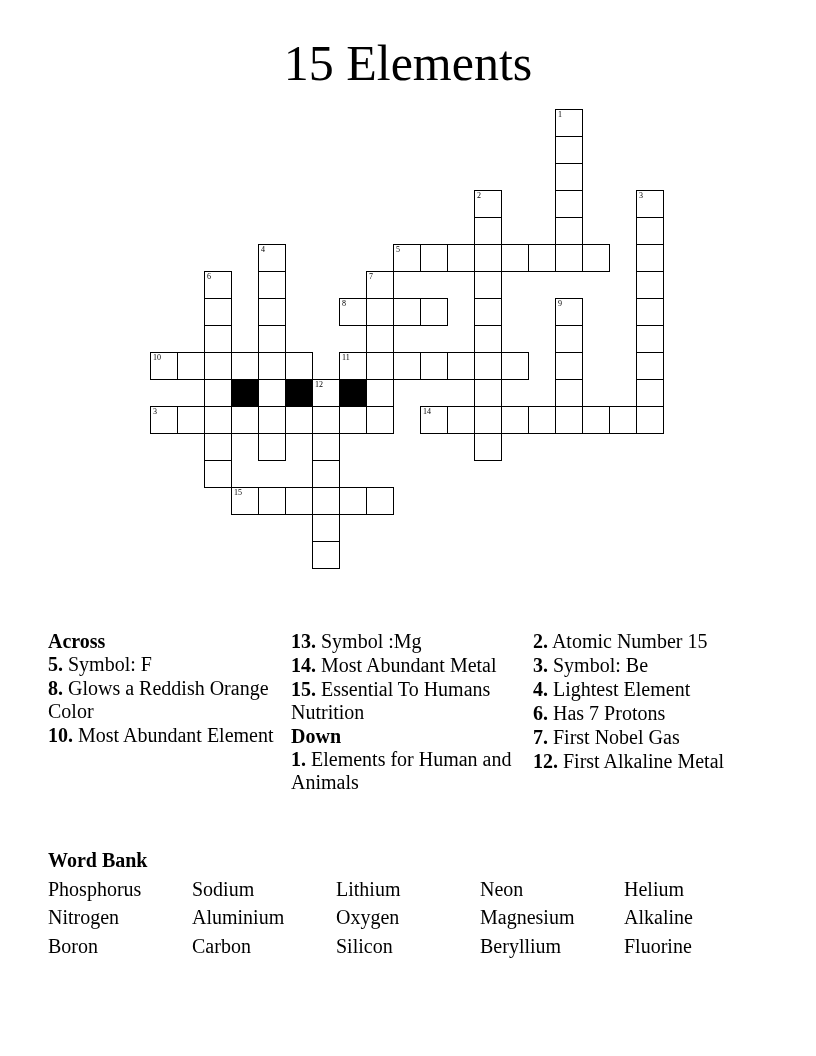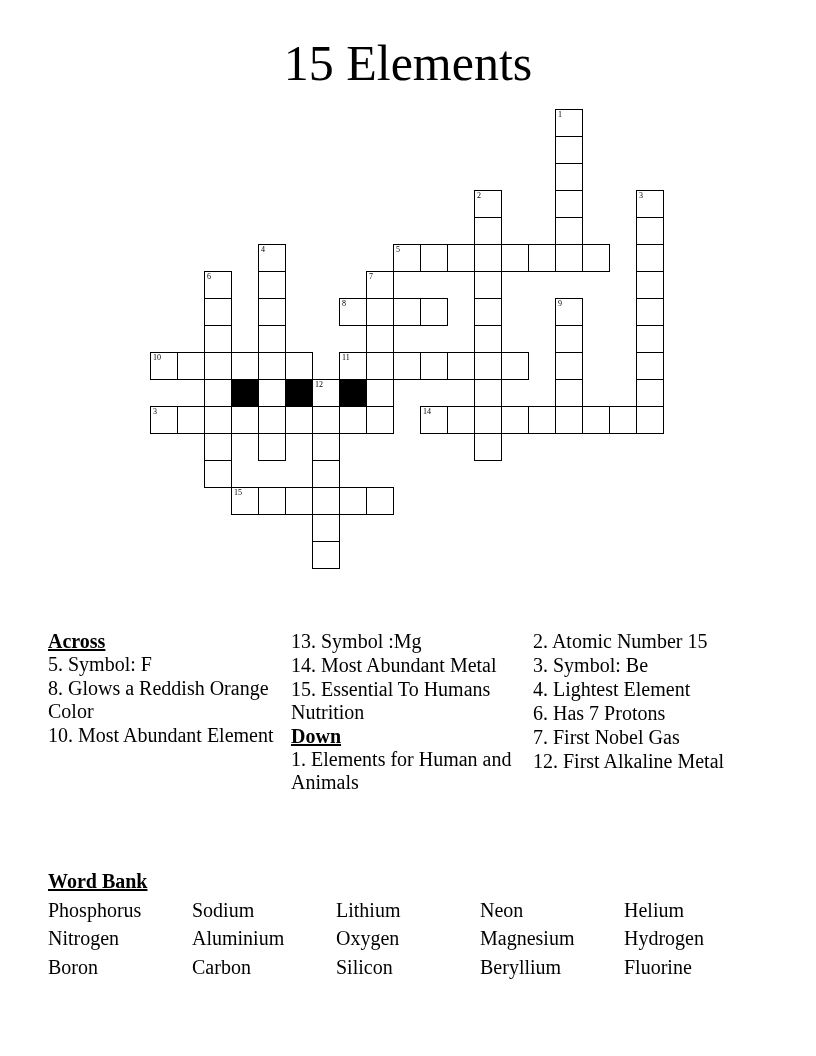--- a/index.html
+++ b/index.html
@@ -11,23 +11,23 @@
   .cell { position: absolute; width: 27px; height: 27px; box-sizing: border-box;
           border: 1.5px solid #000; background: #fff; margin-left: -1px; margin-top: -1px;
           width: 28px; height: 28px; }
   .cell.black { background: #000; }
   .cell .num { position: absolute; left: 2px; top: 1px; font-size: 8px; line-height: 8px; }
   .clues { position: absolute; top: 630px; font-size: 20px; line-height: 23px; }
   .col1 { left: 48px; width: 230px; }
   .col2 { left: 291px; width: 230px; }
   .col3 { left: 533px; width: 240px; }
   .clue { margin-bottom: 1px; }
-  .clue b { font-weight: normal; }
-  .heading { font-weight: bold; text-decoration: underline; }
-  .wordbank { position: absolute; left: 48px; top: 846px; font-size: 20px; line-height: 28.5px; margin-top: 21px; }
+  .clue b { font-weight: bold; }
+  .heading { font-weight: bold; }
+  .wordbank { position: absolute; left: 48px; top: 846px; font-size: 20px; line-height: 28.5px; }
   .wb-grid { display: grid; grid-template-columns: 144px 144px 144px 144px 144px; }
 </style>
 </head>
 <body>
 
 <div class="title">15 Elements</div>
 
 <div class="grid" id="grid">
     <div class="cell" style="left: 405px; top: 0px;">
       <span class="num">1</span>
@@ -186,20 +186,20 @@
   <div class="wb-grid" id="wb">
       <div>Phosphorus</div>
       <div>Sodium</div>
       <div>Lithium</div>
       <div>Neon</div>
       <div>Helium</div>
       <div>Nitrogen</div>
       <div>Aluminium</div>
       <div>Oxygen</div>
       <div>Magnesium</div>
-      <div>Hydrogen</div>
+      <div>Alkaline</div>
       <div>Boron</div>
       <div>Carbon</div>
       <div>Silicon</div>
       <div>Beryllium</div>
       <div>Fluorine</div>
     </div>
 </div>
 
 </body></html>

